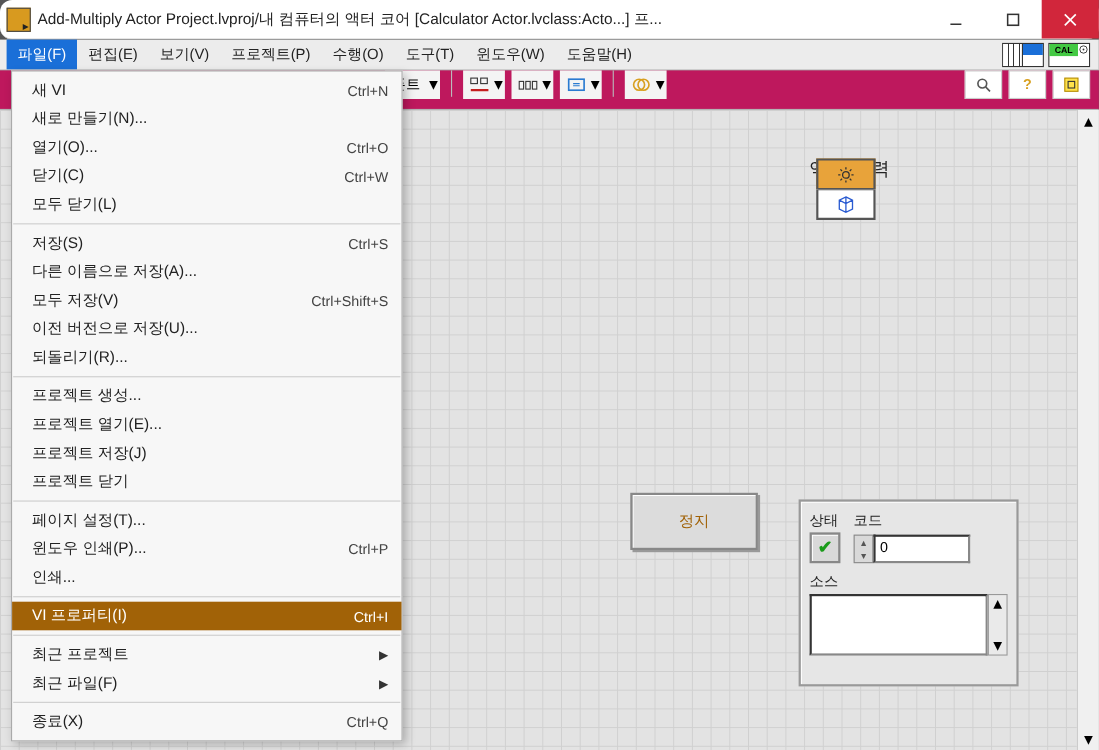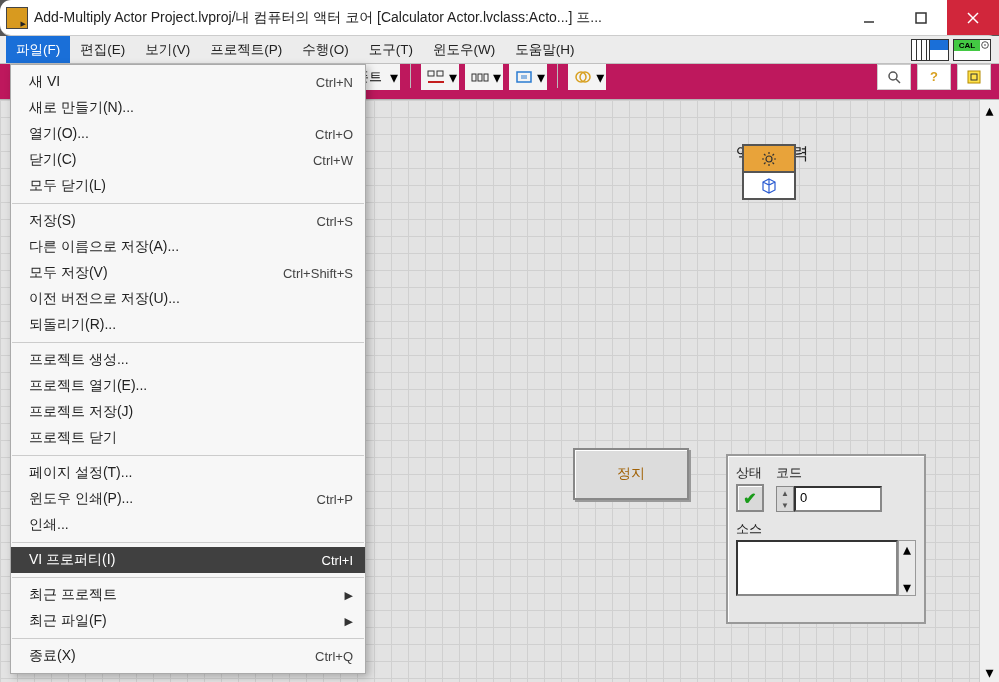--- a/index.html
+++ b/index.html
@@ -78,21 +78,21 @@
   .source-area { flex:1; background:#fff; border:2px inset #888;}
   .source-scroll { width:18px; border:1px solid #999; display:flex; flex-direction:column; justify-content:space-between; background:#eaeaea;}
   .source-scroll .sa { height:16px; display:flex; align-items:center; justify-content:center;}
 
   
   .dropdown { position: absolute; left: 10px; top: 64px; width: 356px; background: #f7f7f7; border: 1px solid #aaa; box-shadow: 3px 3px 8px rgba(0,0,0,.25); z-index: 1000; padding: 4px 0;}
   .dd-item { display:flex; align-items:center; height: 26px; padding: 0 12px 0 18px; font-size: 14px; color:#222; cursor:default;}
   .dd-item .dd-label { flex:1;}
   .dd-item .dd-shortcut { color:#444; font-size:13px; margin-left:12px;}
   .dd-item .submenu-arrow { font-size:11px; color:#333;}
-  .dd-item.highlight { background:#404040; color:#fff;}
+  .dd-item.highlight { background:#a16207; color:#fff;}
   .dd-item.highlight .dd-shortcut { color:#fff;}
   .dd-sep { height:1px; background:#ccc; margin: 4px 1px;}
 
 </style>
 </head>
 <body>
 
 <div class="titlebar">
   <div class="tb-icon"></div>
   <div class="tb-title">Add-Multiply Actor Project.lvproj/내 컴퓨터의 액터 코어 [Calculator Actor.lvclass:Acto...] 프...</div>

